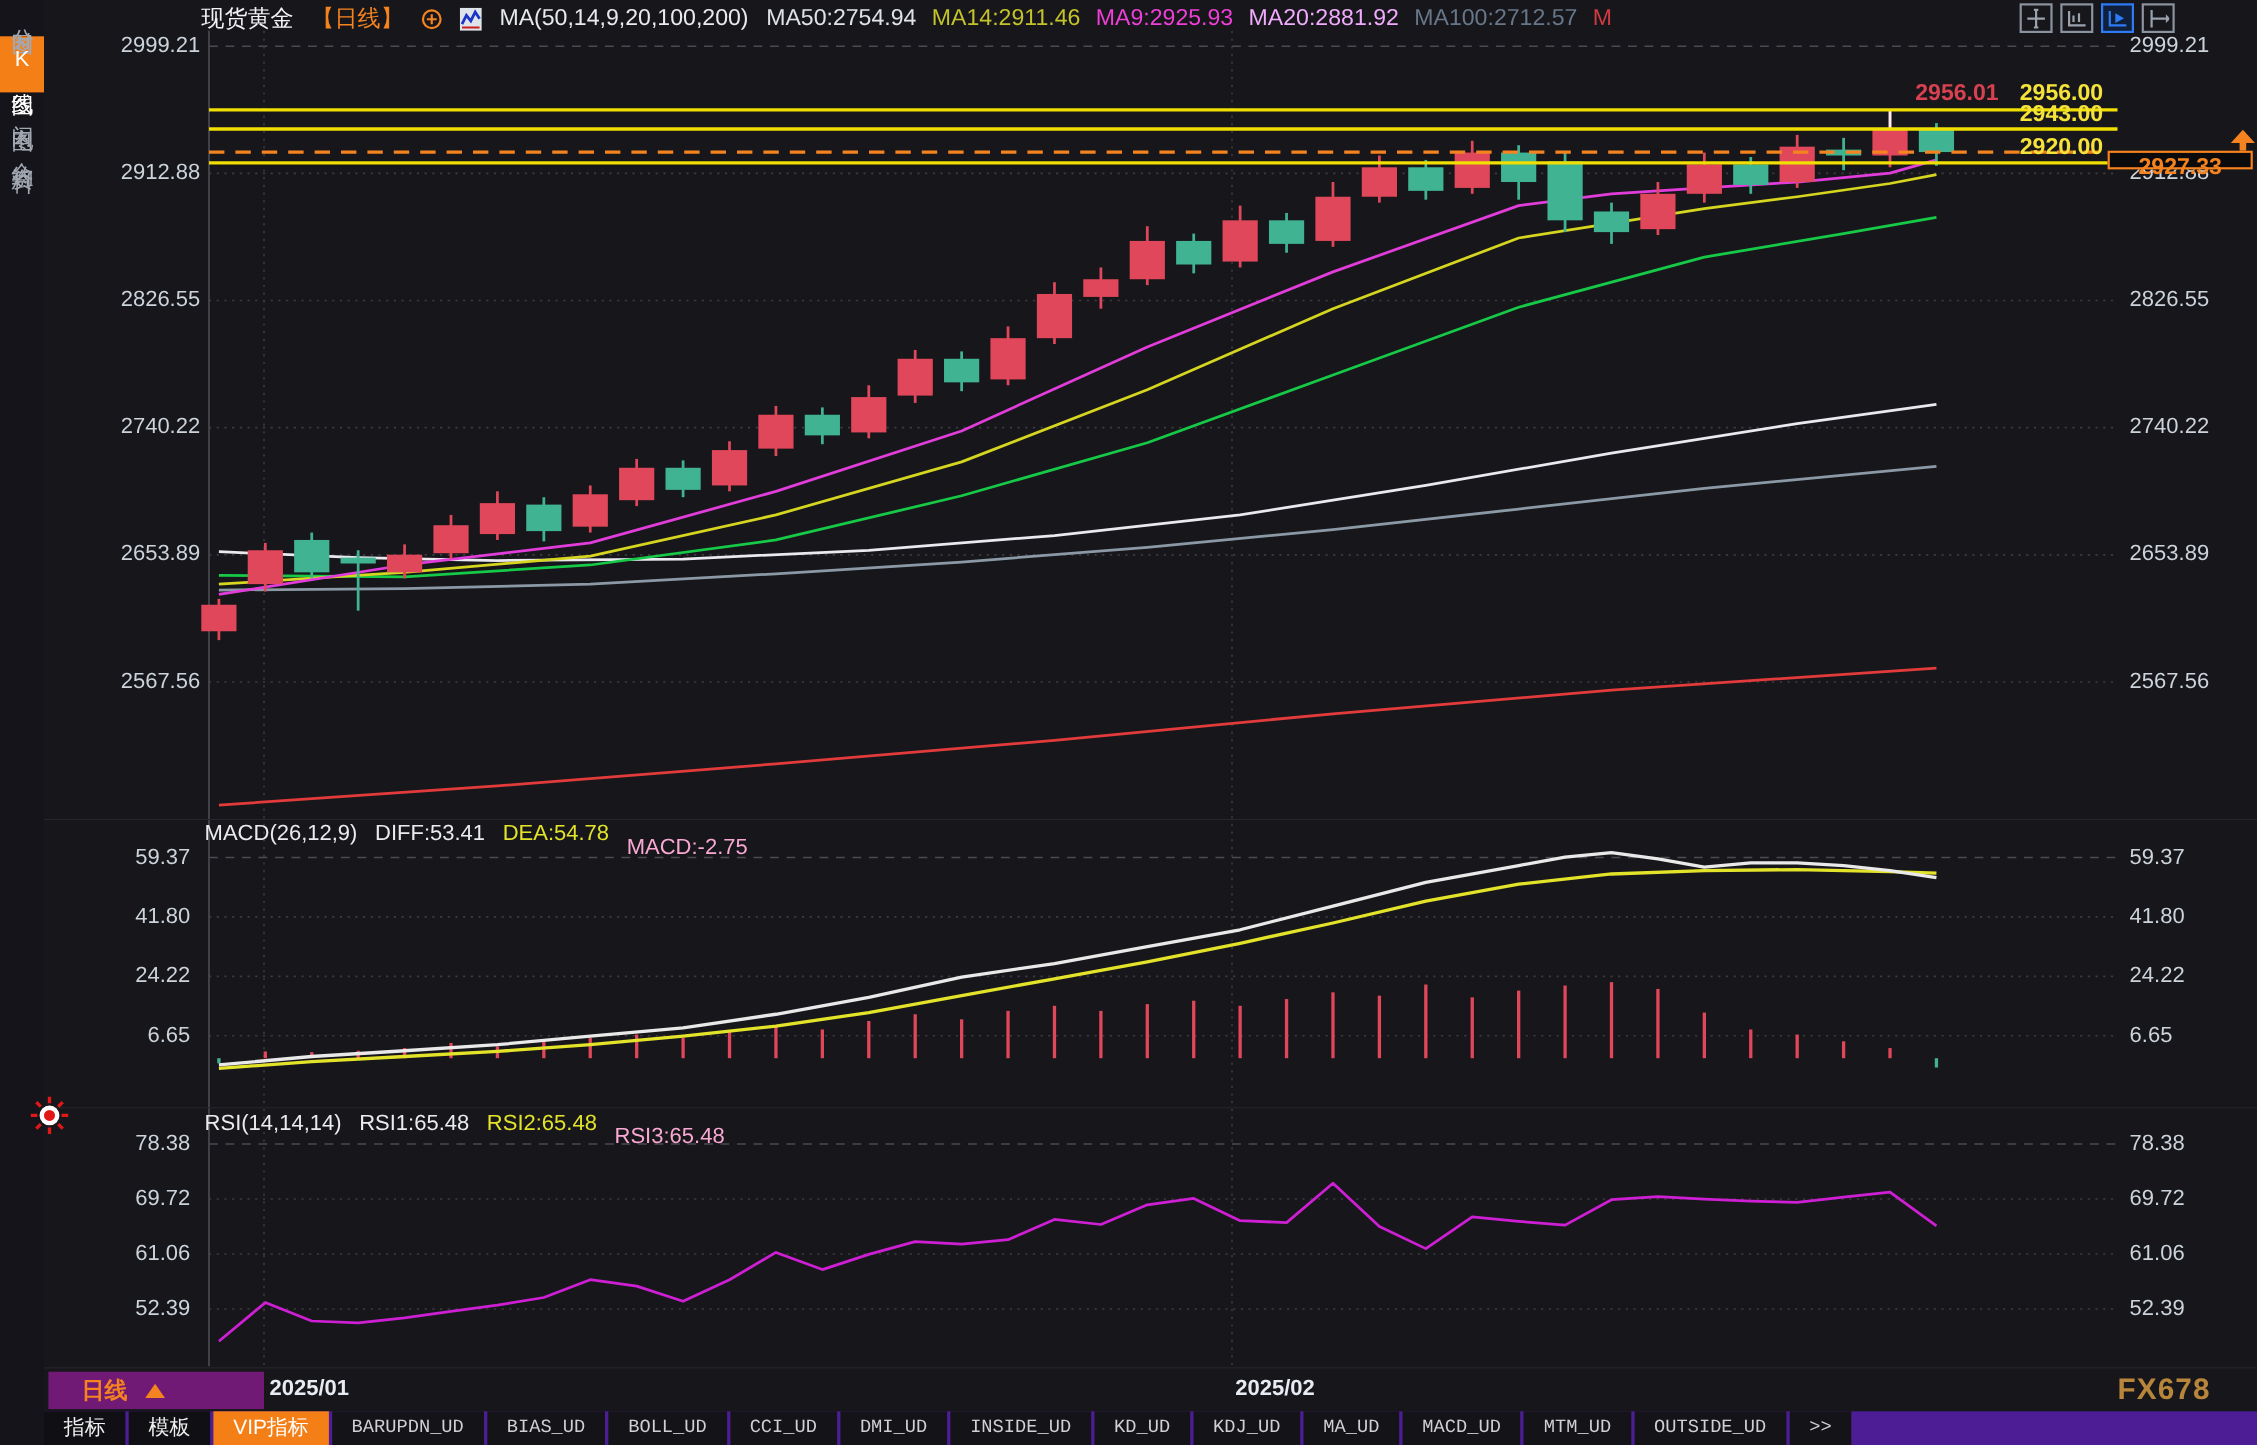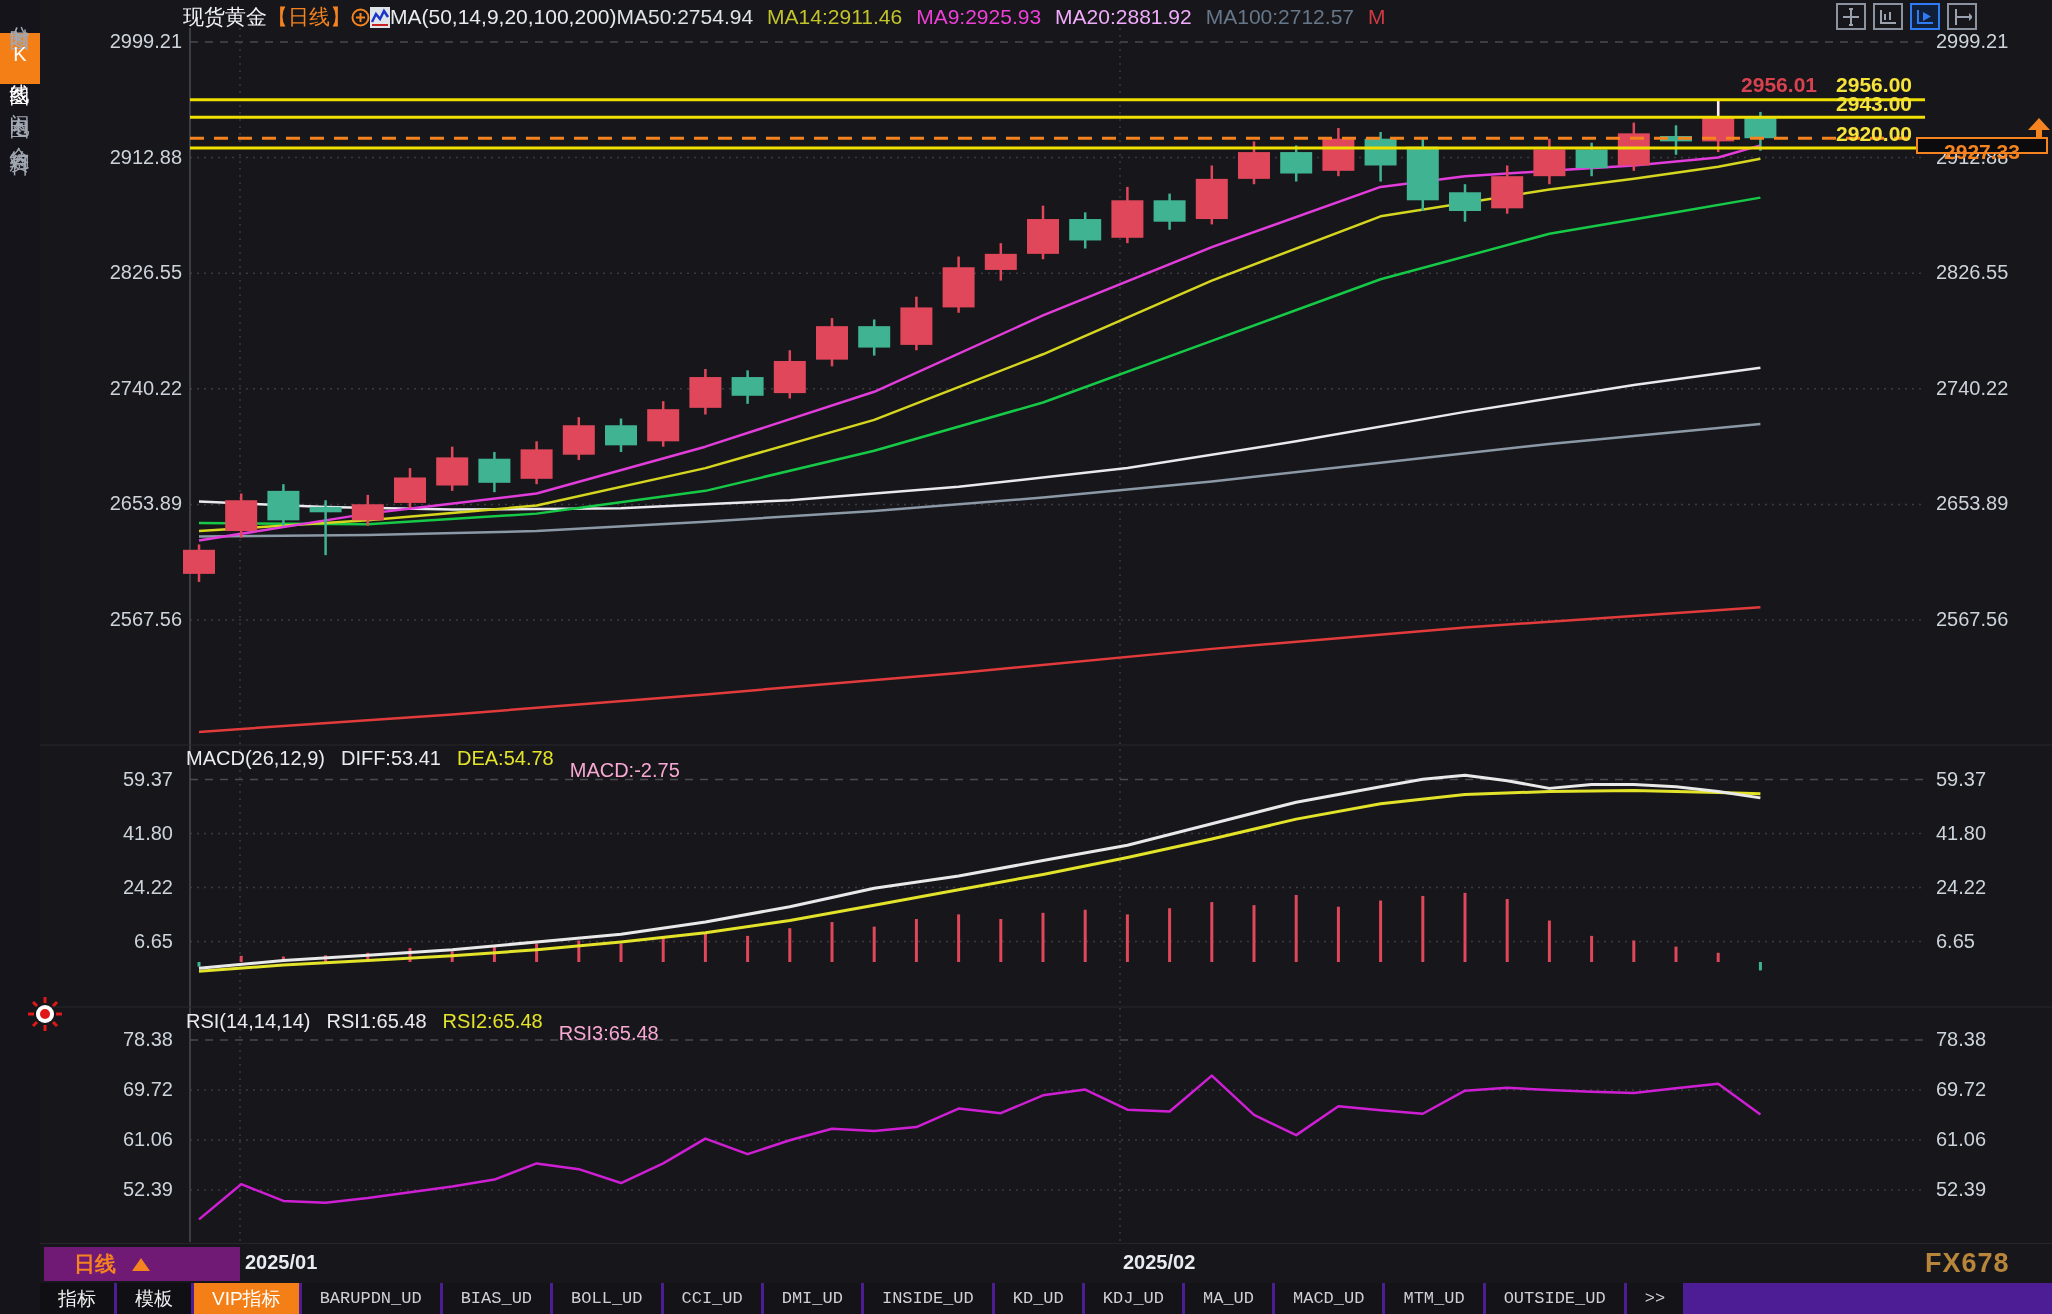--- a/index.html
+++ b/index.html
@@ -9,21 +9,21 @@
 
   
   .sidebar{position:absolute;left:0;top:0;width:40px;height:1314px;background:#14141a;z-index:6;}
   .side-item{writing-mode:vertical-lr;text-orientation:upright;width:40px;text-align:center;
              color:#a2a8b2;font-size:20px;letter-spacing:3px;padding:10px 0;margin-bottom:4px;
              cursor:pointer;line-height:40px;}
   .side-item.active{background:#f57f17;color:#ffffff;}
 
   
   .titlebar{position:absolute;left:183px;top:3px;height:28px;display:flex;align-items:center;
-            gap:0;z-index:3;font-size:21px;white-space:nowrap;}
+            gap:16px;z-index:3;font-size:21px;white-space:nowrap;}
   .t-sym{color:#f2f3f5;}
   .t-period{color:#f5831f;}
   .ma-group{color:#e8eaee;}
 
   
   .toolbar{position:absolute;left:1836px;top:3px;display:flex;gap:7px;z-index:3;}
   .tool-btn{width:30px;height:27px;border:2px solid #8b93a0;box-sizing:border-box;display:flex;
             align-items:center;justify-content:center;background:#17171b;cursor:pointer;}
   .tool-btn.selected{border-color:#2f7bf5;background:#10203a;}
 

